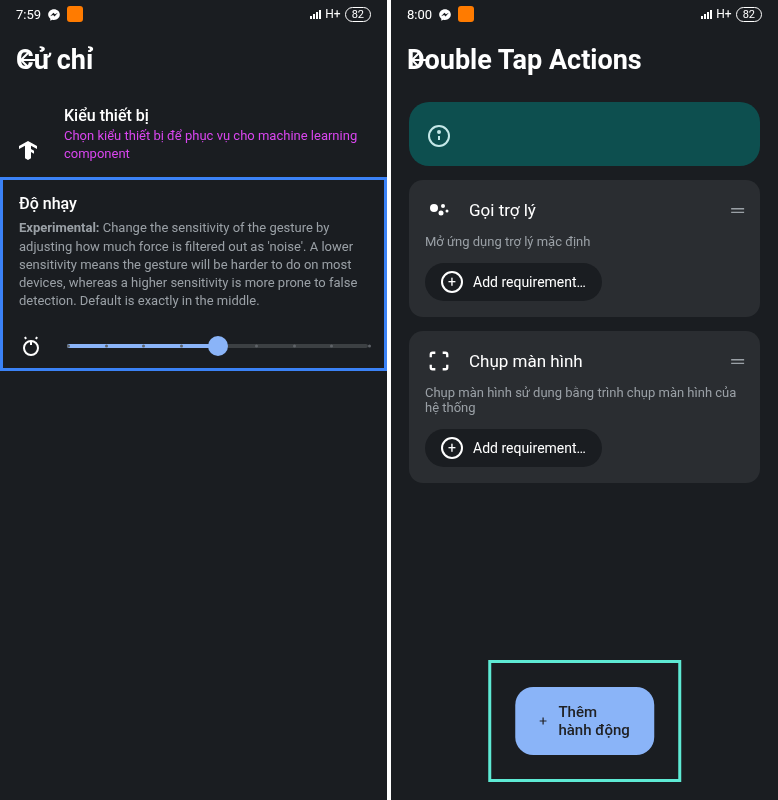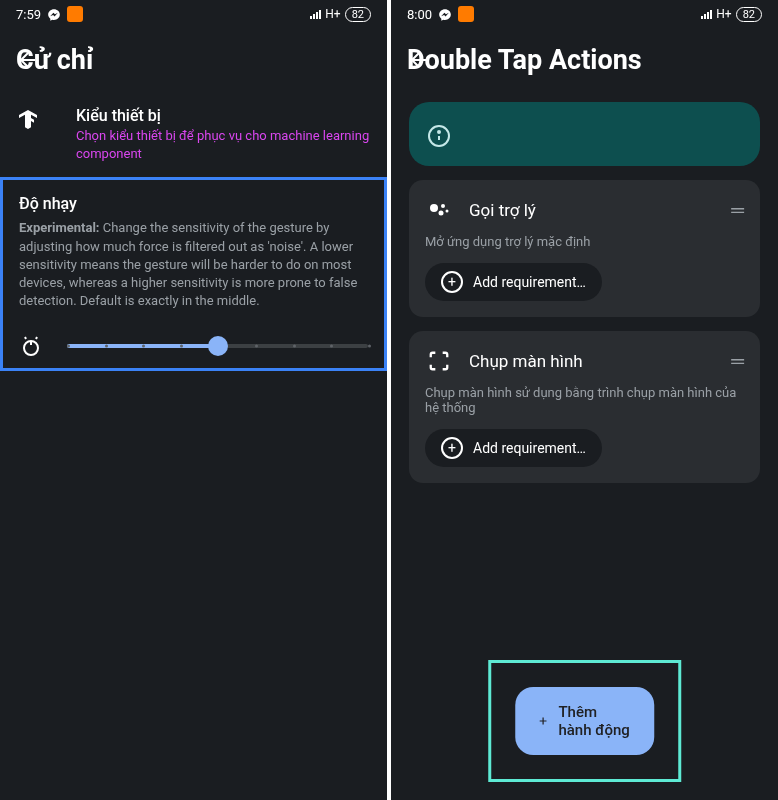--- a/index.html
+++ b/index.html
@@ -81,23 +81,23 @@
     }
     
     .header-title {
       flex: 1;
       font-size: 27px;
       font-weight: 700;
     }
     
     .setting-row {
       display: flex;
-      align-items: flex-start;
+      align-items: flex-end;
       padding: 14px 16px;
-      gap: 36px;
+      gap: 24px;
     }
     
     .setting-icon {
       width: 24px;
       height: 24px;
       flex-shrink: 0;
       display: flex;
       align-items: center;
       justify-content: center;
       margin-top: 2px;

